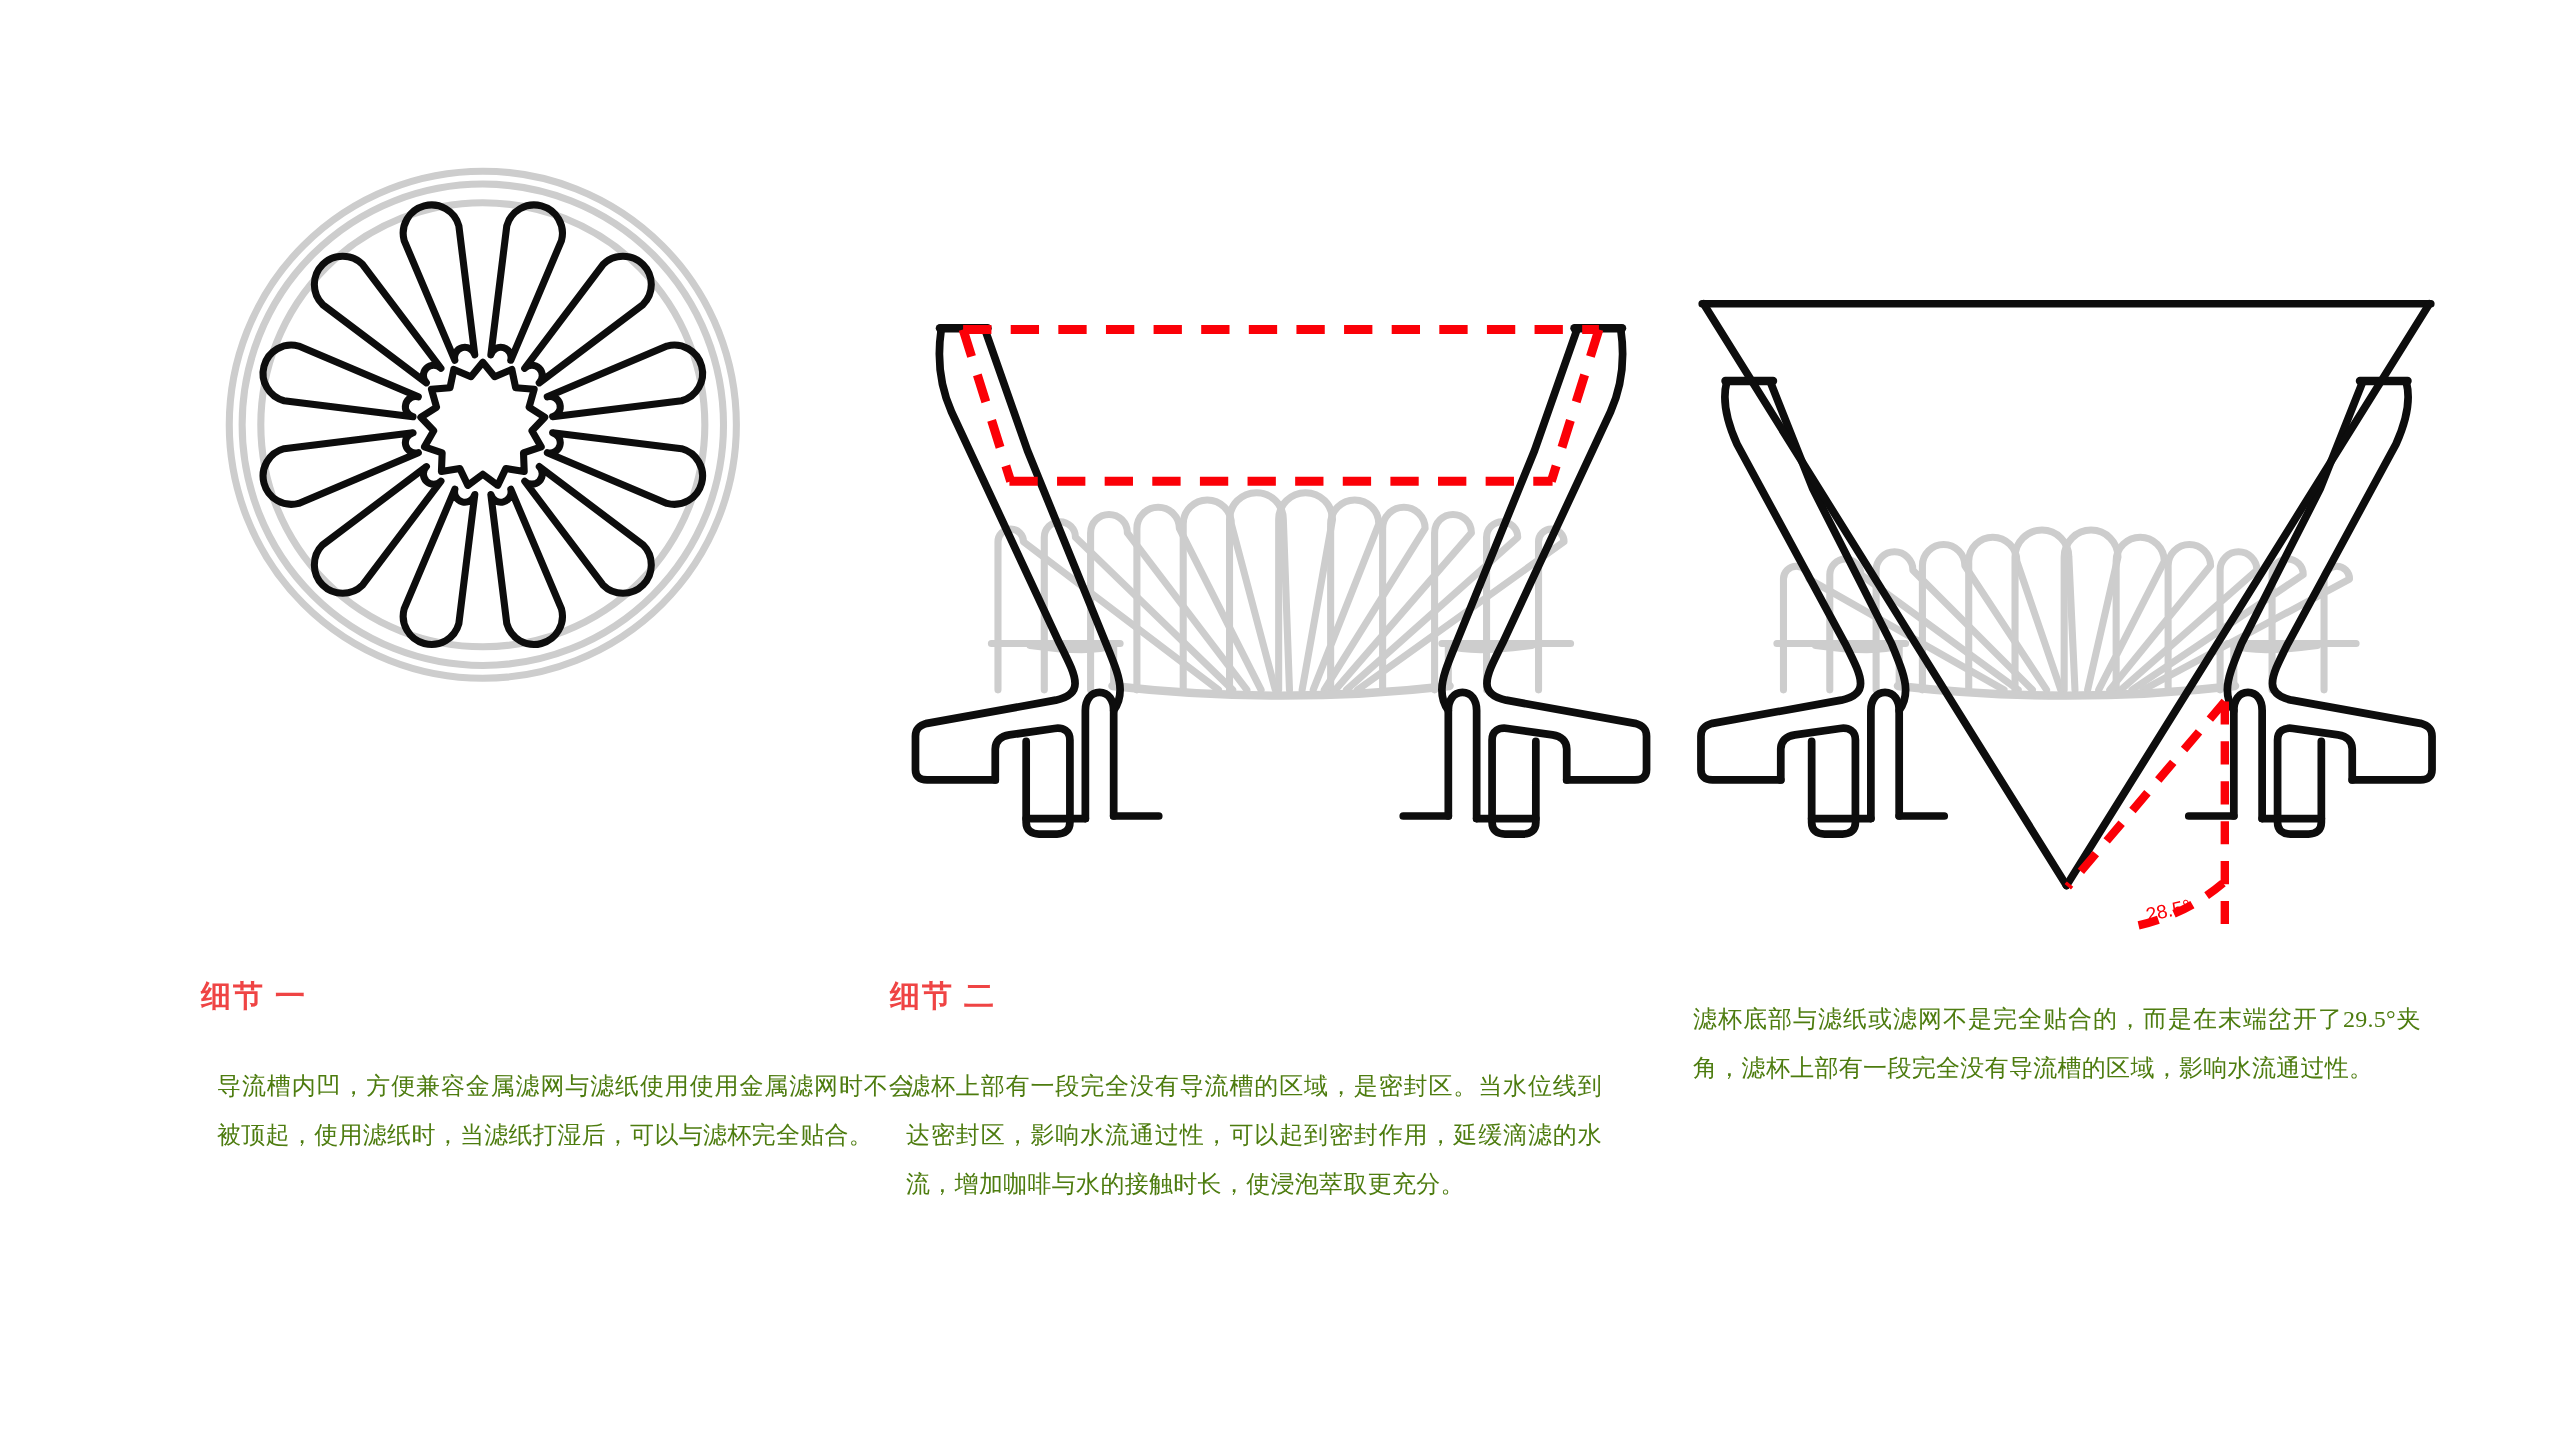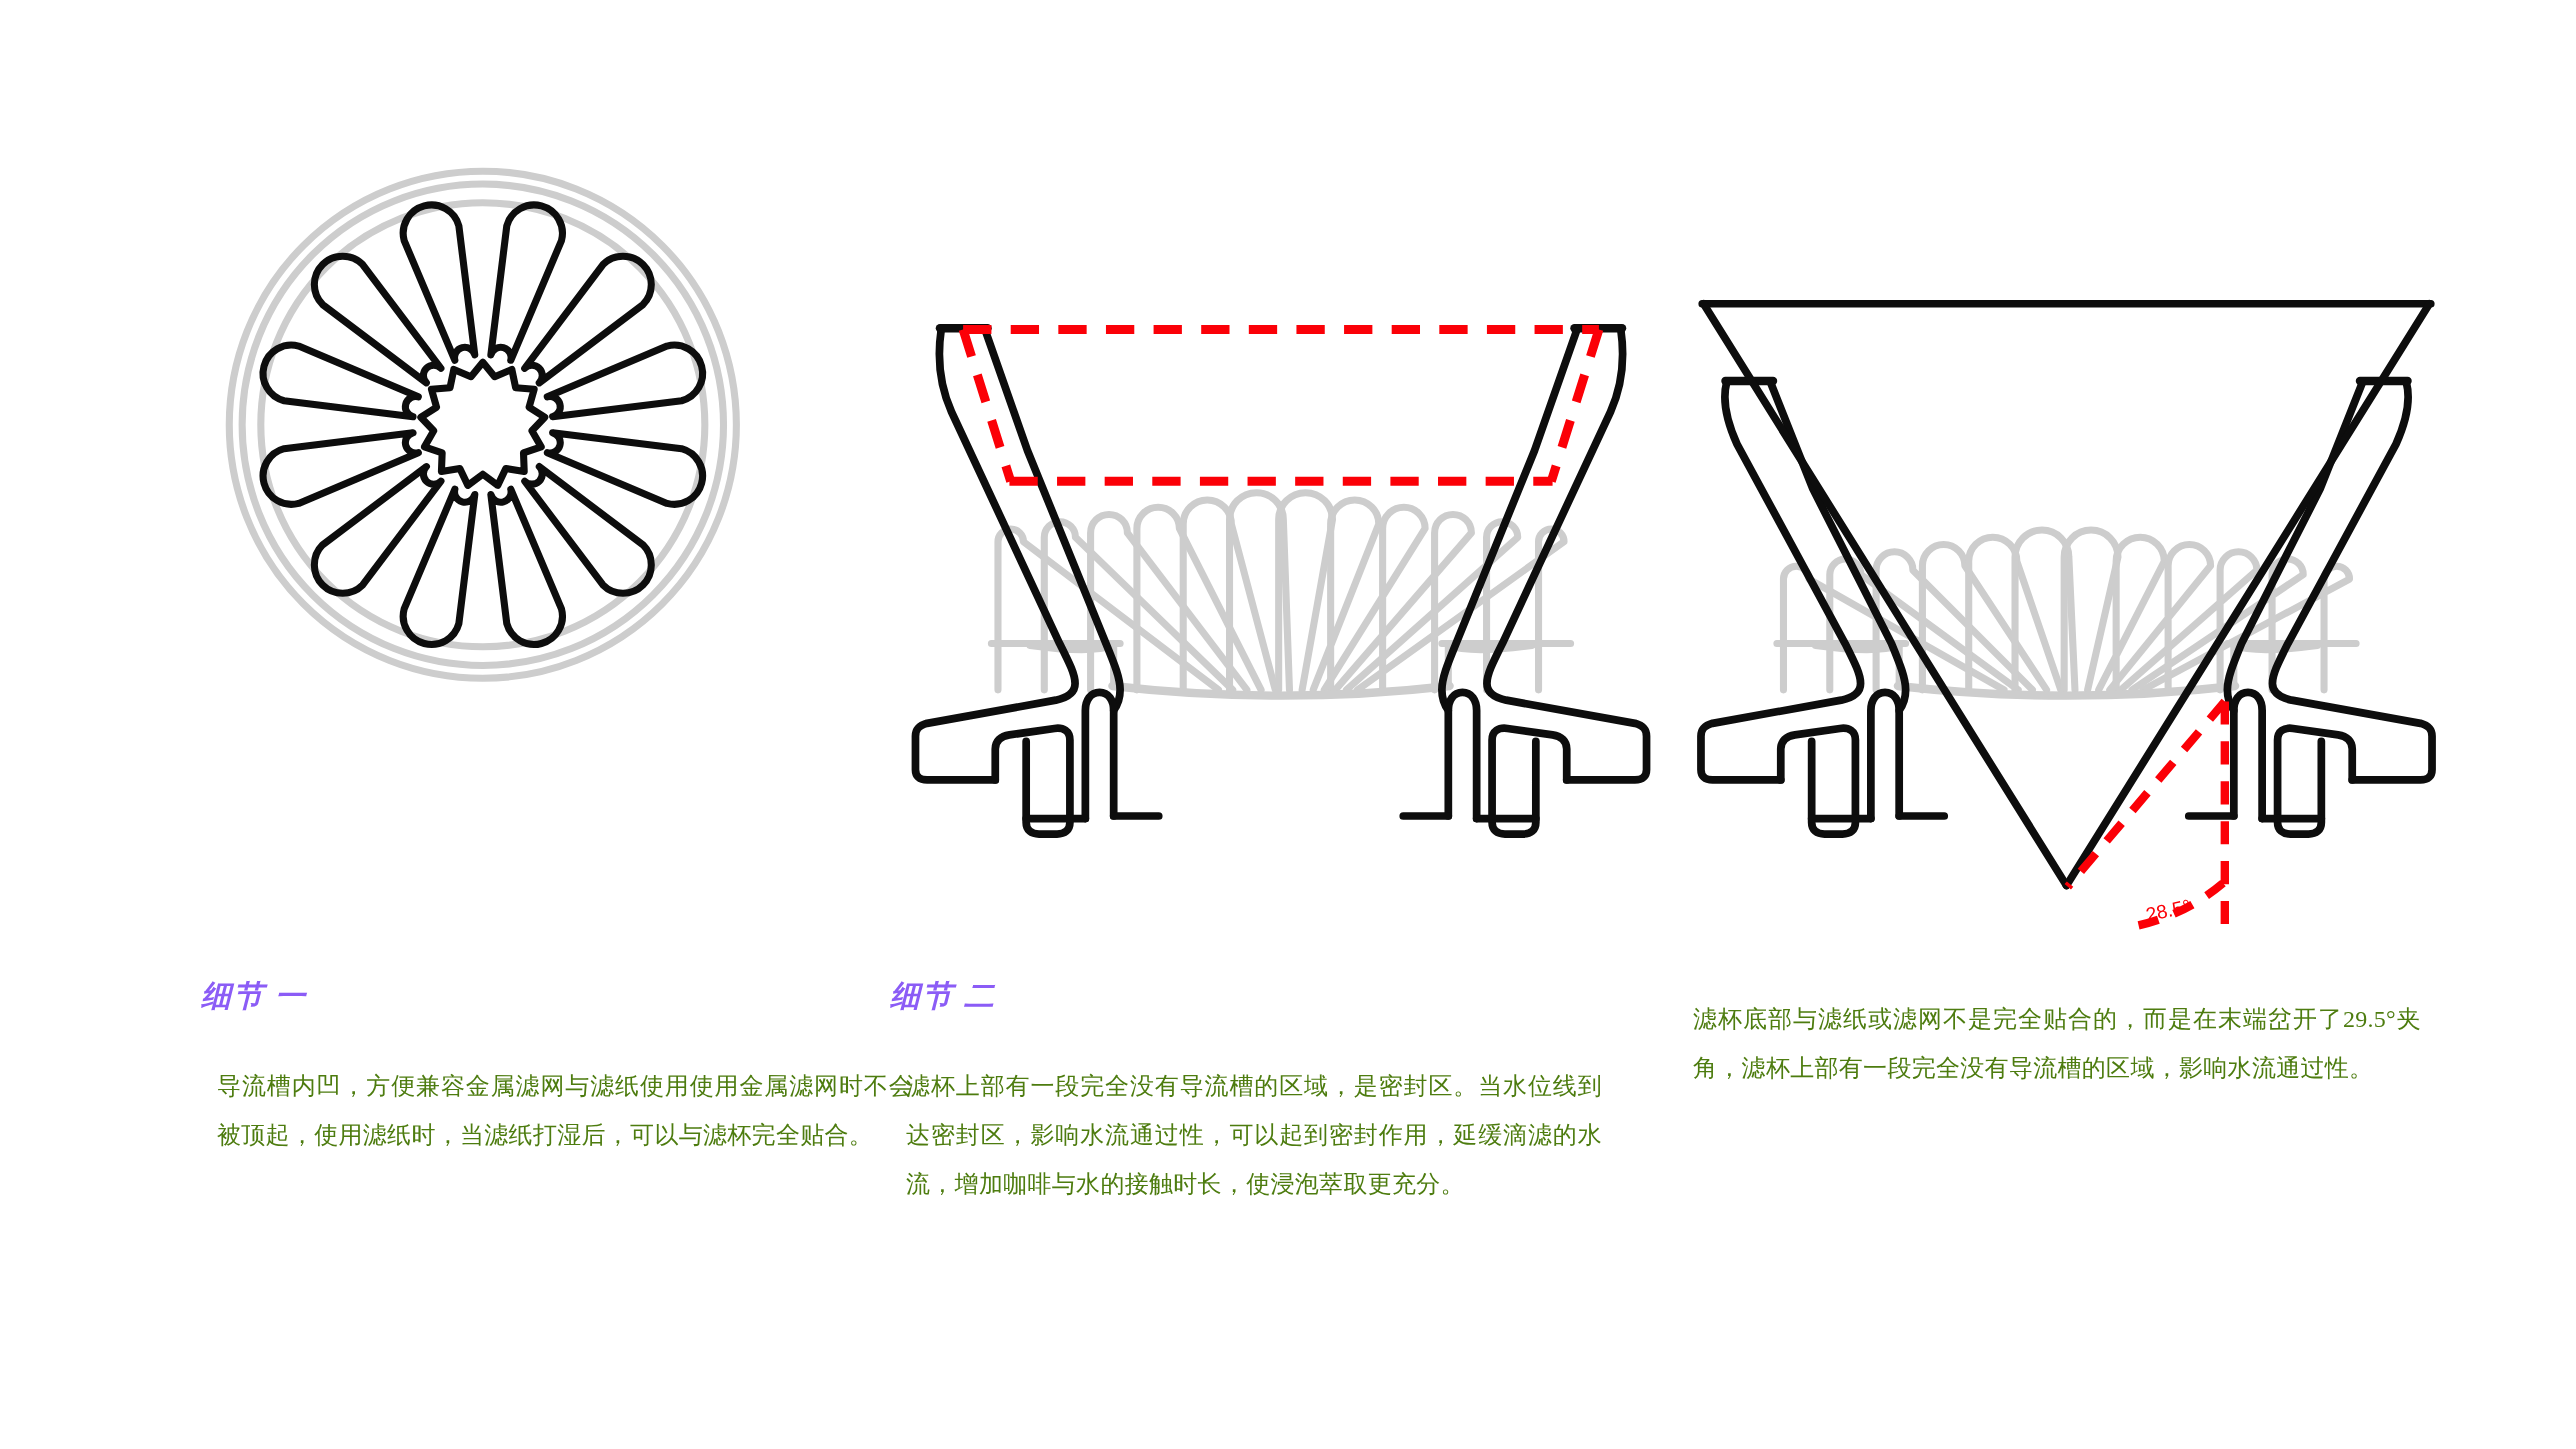--- a/index.html
+++ b/index.html
@@ -30,25 +30,24 @@
     position:absolute;top:0;
   }
   #col-1{left:201px;width:728px;}
   #col-2{left:890px;width:728px;}
   #col-3{left:1677px;width:760px;}
 
   .col-title{
     font-size:30px;
     font-weight:bold;
     letter-spacing:1.9px;
-    color:#8b5cf6;
+    color:#ef4444;
     line-height:1.1;
     margin:0 0 50px 0;
     white-space:nowrap;
-    font-style:italic;
   }
   .col-body{
     font-size:24px;
     font-weight:400;
     color:#4d7c0f;
     line-height:2.05;
     letter-spacing:0.3px;
     margin:16px;
     text-align:justify;
     text-justify:inter-character;

